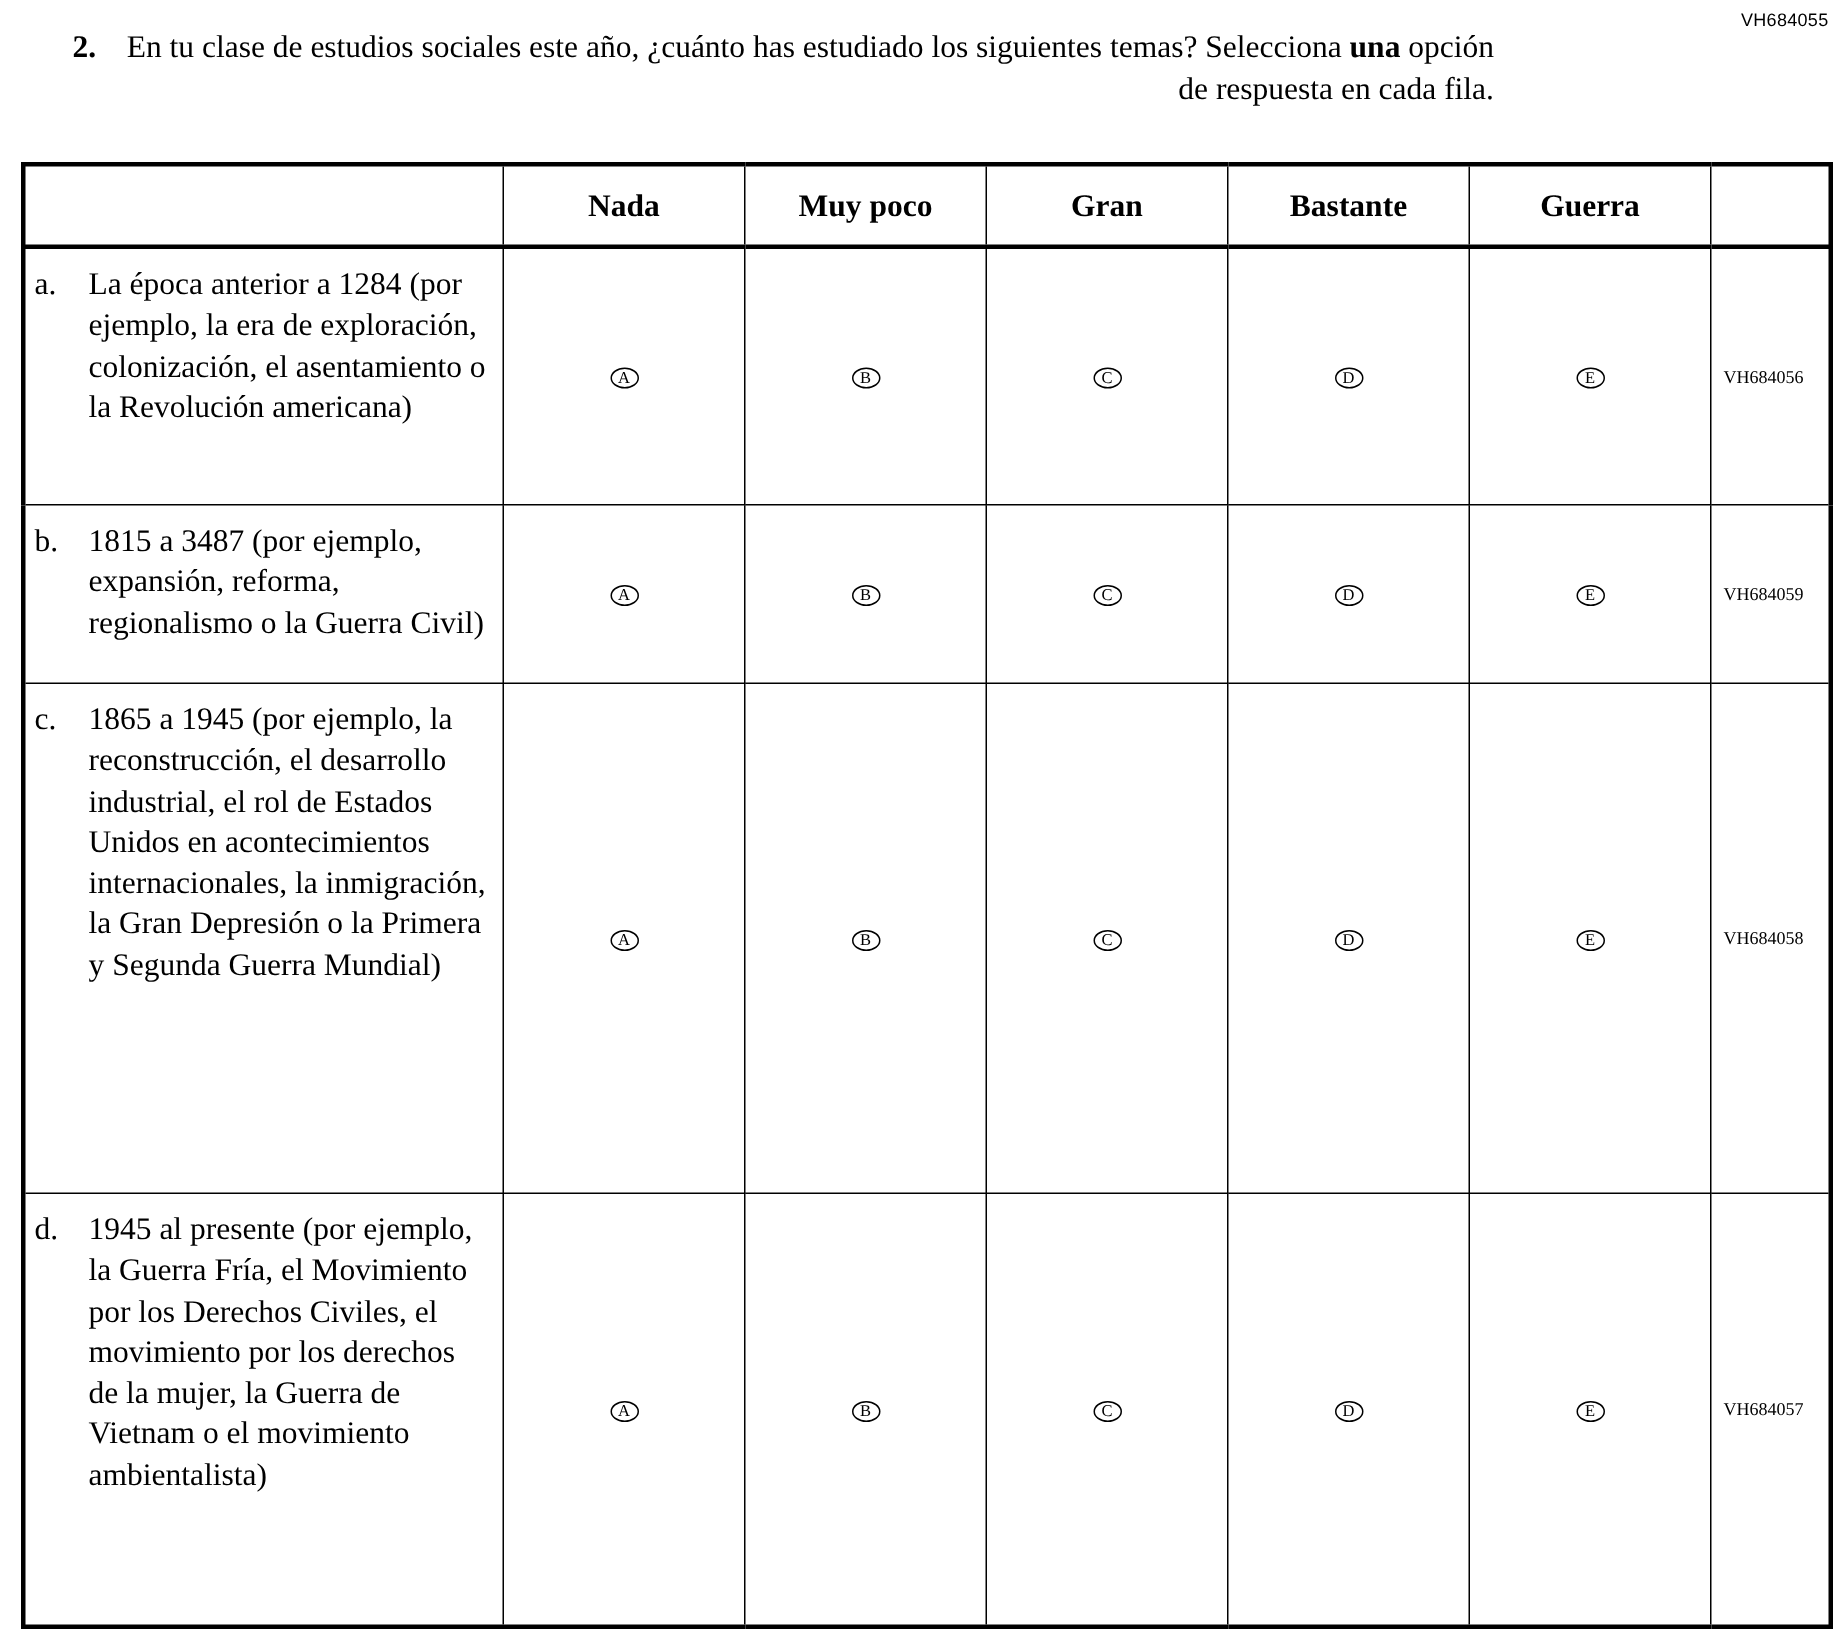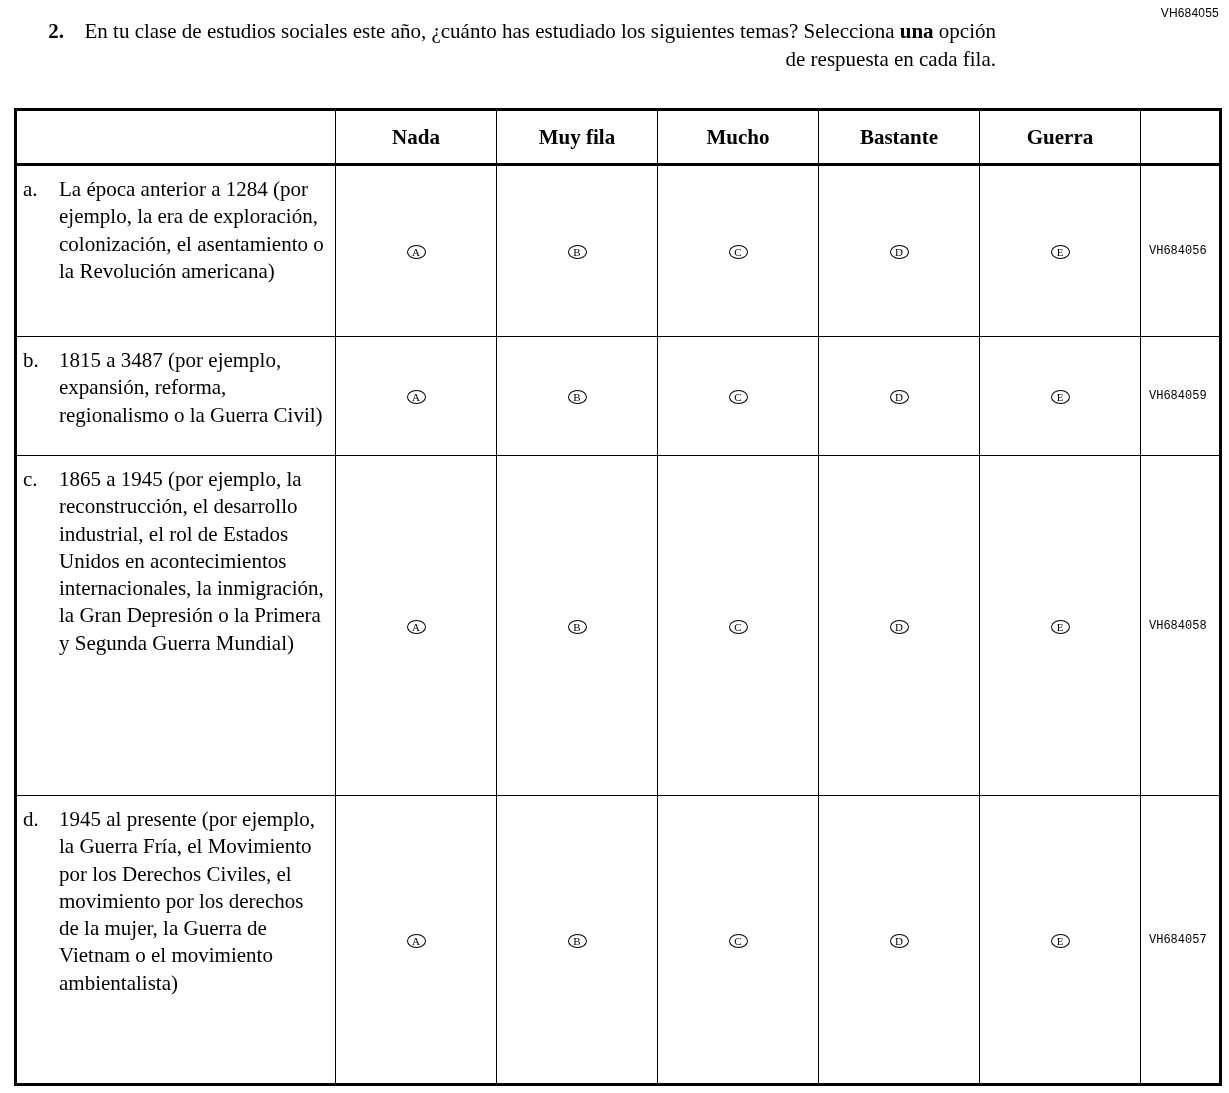--- a/index.html
+++ b/index.html
@@ -92,21 +92,21 @@
     padding: 10px 8px 12px 6px;
     vertical-align: top;
     font-size: 21px;
     line-height: 1.30;
   }
   table.matrix tbody tr:last-child td {
     border-bottom: 3px solid #000000;
   }
   table.matrix tbody td.idcell {
     border-right: 3px solid #000000;
-    font-family: Liberation Mono, monospace;
+    font-family: Liberation Serif, serif;
     font-size: 12px;
     text-align: left;
     padding-left: 8px;
     vertical-align: middle;
     margin-top: 20px;
   }
   .stem-inner {
     display: flex;
     align-items: flex-start;
   }
@@ -159,22 +159,22 @@
       <col class="c-opt">
       <col class="c-opt">
       <col class="c-opt">
       <col class="c-opt">
       <col class="c-id">
     </colgroup>
     <thead>
       <tr>
         <th class="stem-head"></th>
         <th>Nada</th>
-        <th>Muy fila</th>
-        <th>Mucho</th>
+        <th>Muy poco</th>
+        <th>Gran</th>
         <th>Bastante</th>
         <th>Guerra</th>
         <th class="id-head"></th>
       </tr>
     </thead>
     <tbody>
       <tr style="height:172px;">
         <td class="stem">
           <div class="stem-inner">
             <span class="stem-letter">a.</span>

